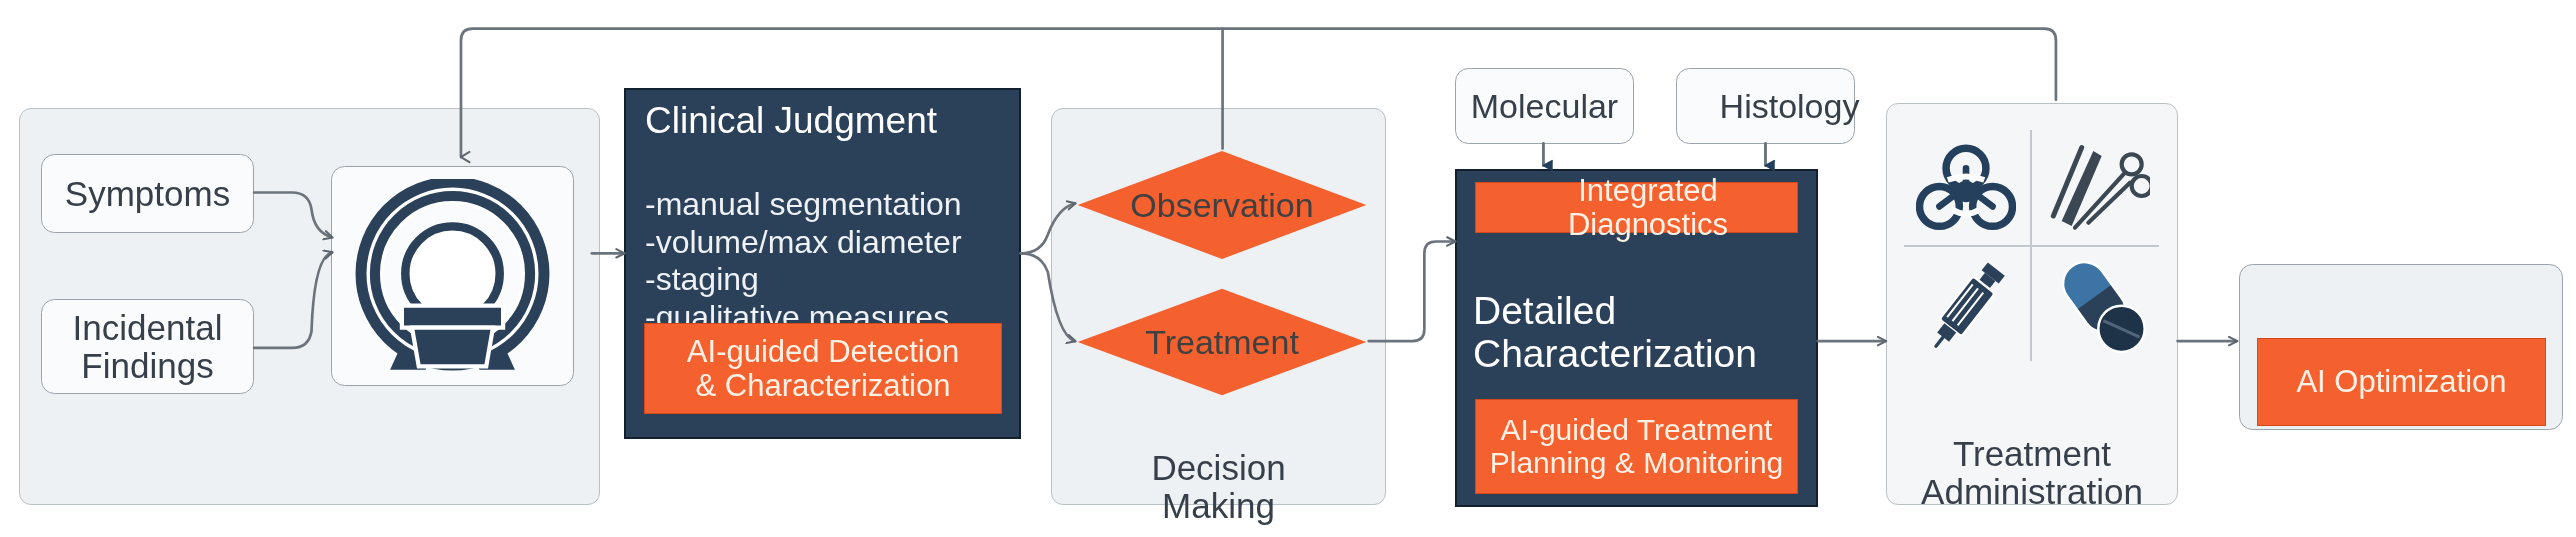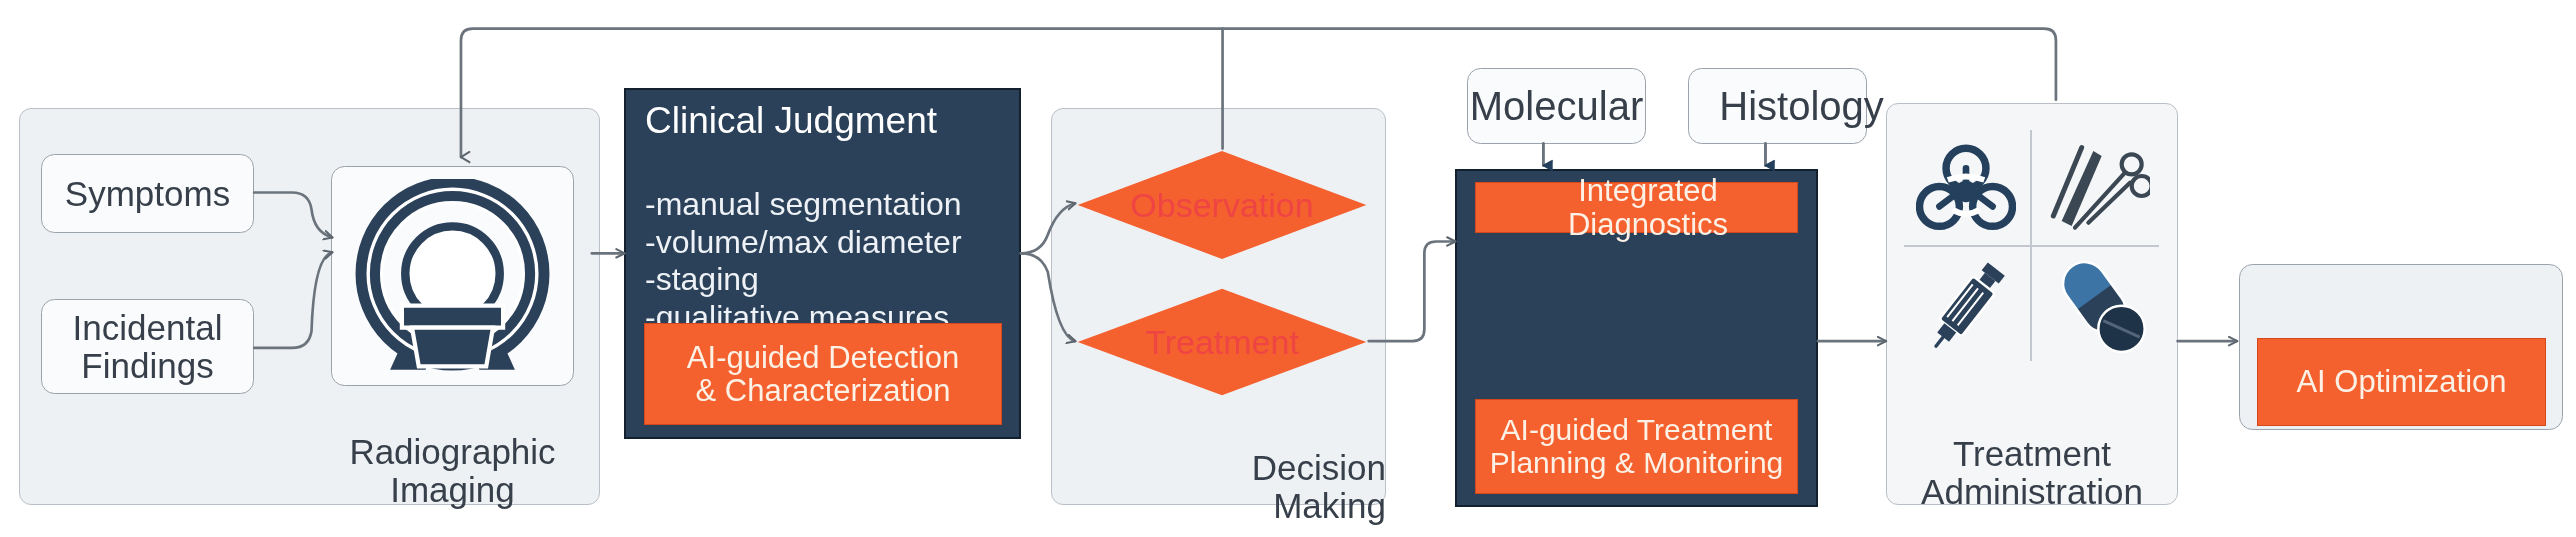--- a/index.html
+++ b/index.html
@@ -110,21 +110,21 @@
     z-index: 4;
   }
   .diamond-wrap svg { display: block; }
   .diamond-label {
     position: absolute;
     left: 0; top: 0;
     width: 100%; height: 100%;
     display: flex;
     align-items: center;
     justify-content: center;
-    color: #ef4444;
+    color: #404040;
     pointer-events: none;
   }
 
   
   .quad-grid {
     position: absolute;
     z-index: 4;
   }
   .quad-cell {
     position: absolute;
@@ -140,21 +140,21 @@
   .ct-icon { position: absolute; z-index: 4; }
 
   
   .t-sym   { font-size: 35px; }
   .t-cap   { font-size: 35px; }
   .t-cjt   { font-size: 37px; }
   .t-cjl   { font-size: 32px; }
   .t-chip  { font-size: 31px; }
   .t-chip2 { font-size: 30px; }
   .t-dia   { font-size: 34px; }
-  .t-mh    { font-size: 40px; margin-left: 12px; }
+  .t-mh    { font-size: 34px; }
   .t-dc    { font-size: 39px; }
   .t-out   { font-size: 35px; }
 </style>
 </head>
 <body>
 
 <div id="stage">
 
   <svg id="connectors" viewBox="0 0 3049 636" width="2576" height="537">
     <defs>
@@ -220,39 +220,35 @@
       <circle cx="118" cy="112" r="84" fill="none" stroke="#ffffff" stroke-width="4"></circle>
 
       <circle cx="118" cy="112" r="56" fill="#ffffff"></circle>
       <circle cx="118" cy="112" r="56" fill="none" stroke="#2b4159" stroke-width="10"></circle>
 
       <path d="M58,150 L178,150 L178,176 L58,176 Z" fill="#2b4159" stroke="#ffffff" stroke-width="5"></path>
       <path d="M70,176 L166,176 L158,222 L78,222 Z" fill="#2b4159" stroke="#ffffff" stroke-width="5"></path>
     </svg>
   </div>
 
-  <div class="stage-caption t-cap" style="left:331px; top:395px; width:243px;">
-    <span>Radiographic
-Imaging</span>
-  </div>
 
   <div class="navy-block" style="left:624px; top:88px; width:397px; height:351px;"></div>
 
   <div class="navy-title t-cjt" style="left:645px; top:101px; width:363px;">
     <span>Clinical Judgment</span>
   </div>
 
   <div class="navy-list t-cjl" style="left:645px; top:149px; width:368px;">
     <span>-manual segmentation
 -volume/max diameter
 -staging
 -qualitative measures</span>
   </div>
 
-  <div class="orange-chip t-chip" style="left:644px; top:323px; width:358px; height:102px; white-space:pre-line;text-align:center;">
+  <div class="orange-chip t-chip" style="left:644px; top:323px; width:358px; height:91px; white-space:pre-line;text-align:center;">
     <span>AI-guided Detection
 &amp; Characterization</span>
   </div>
 
   <div class="stage-panel" style="left:1051px; top:108px; width:335px; height:397px;"></div>
 
   <div class="diamond-wrap" style="left:1076px; top:149px; width:292px; height:112px;">
     <svg viewBox="0 0 346 132" width="292" height="112">
       <polygon points="173,2 344,66 173,130 2,66" fill="#f4602e"></polygon>
     </svg>
@@ -263,39 +259,43 @@
 
   <div class="diamond-wrap" style="left:1076px; top:287px; width:292px; height:110px;">
     <svg viewBox="0 0 346 130" width="292" height="110">
       <polygon points="173,2 344,65 173,128 2,65" fill="#f4602e"></polygon>
     </svg>
     <div class="diamond-label t-dia">
       <span>Treatment</span>
     </div>
   </div>
 
-  <div class="stage-caption t-cap" style="left:1051px; top:411px; width:335px;text-align:right;">
+  <div class="stage-caption t-cap" style="left:1051px; top:411px; width:335px;">
     <span>Decision
 Making</span>
   </div>
 
   <div class="card t-mh" style="left:1455px; top:68px; width:179px; height:76px;">
     <span>Molecular</span>
   </div>
 
   <div class="card t-mh" style="left:1676px; top:68px; width:179px; height:76px;padding-left:48px;">
     <span>Histology</span>
   </div>
 
   <div class="navy-block" style="left:1455px; top:169px; width:363px; height:338px;"></div>
 
   <div class="orange-chip t-chip" style="left:1475px; top:182px; width:323px; height:51px;padding-left:23px;">
     <span>Integrated Diagnostics</span>
   </div>
 
+  <div class="navy-title t-dc" style="left:1473px; top:247px; width:338px; white-space:pre-line;">
+    <span>Detailed
+Characterization</span>
+  </div>
 
   <div class="orange-chip t-chip2" style="left:1475px; top:399px; width:323px; height:95px; white-space:pre-line;">
     <span>AI-guided Treatment
 Planning &amp; Monitoring</span>
   </div>
 
   <div class="stage-panel" style="left:1886px; top:103px; width:292px; height:402px;
               background:#f4f6f8;"></div>
 
   <div class="quad-grid" style="left:1899px; top:123px; width:265px; height:245px;">

